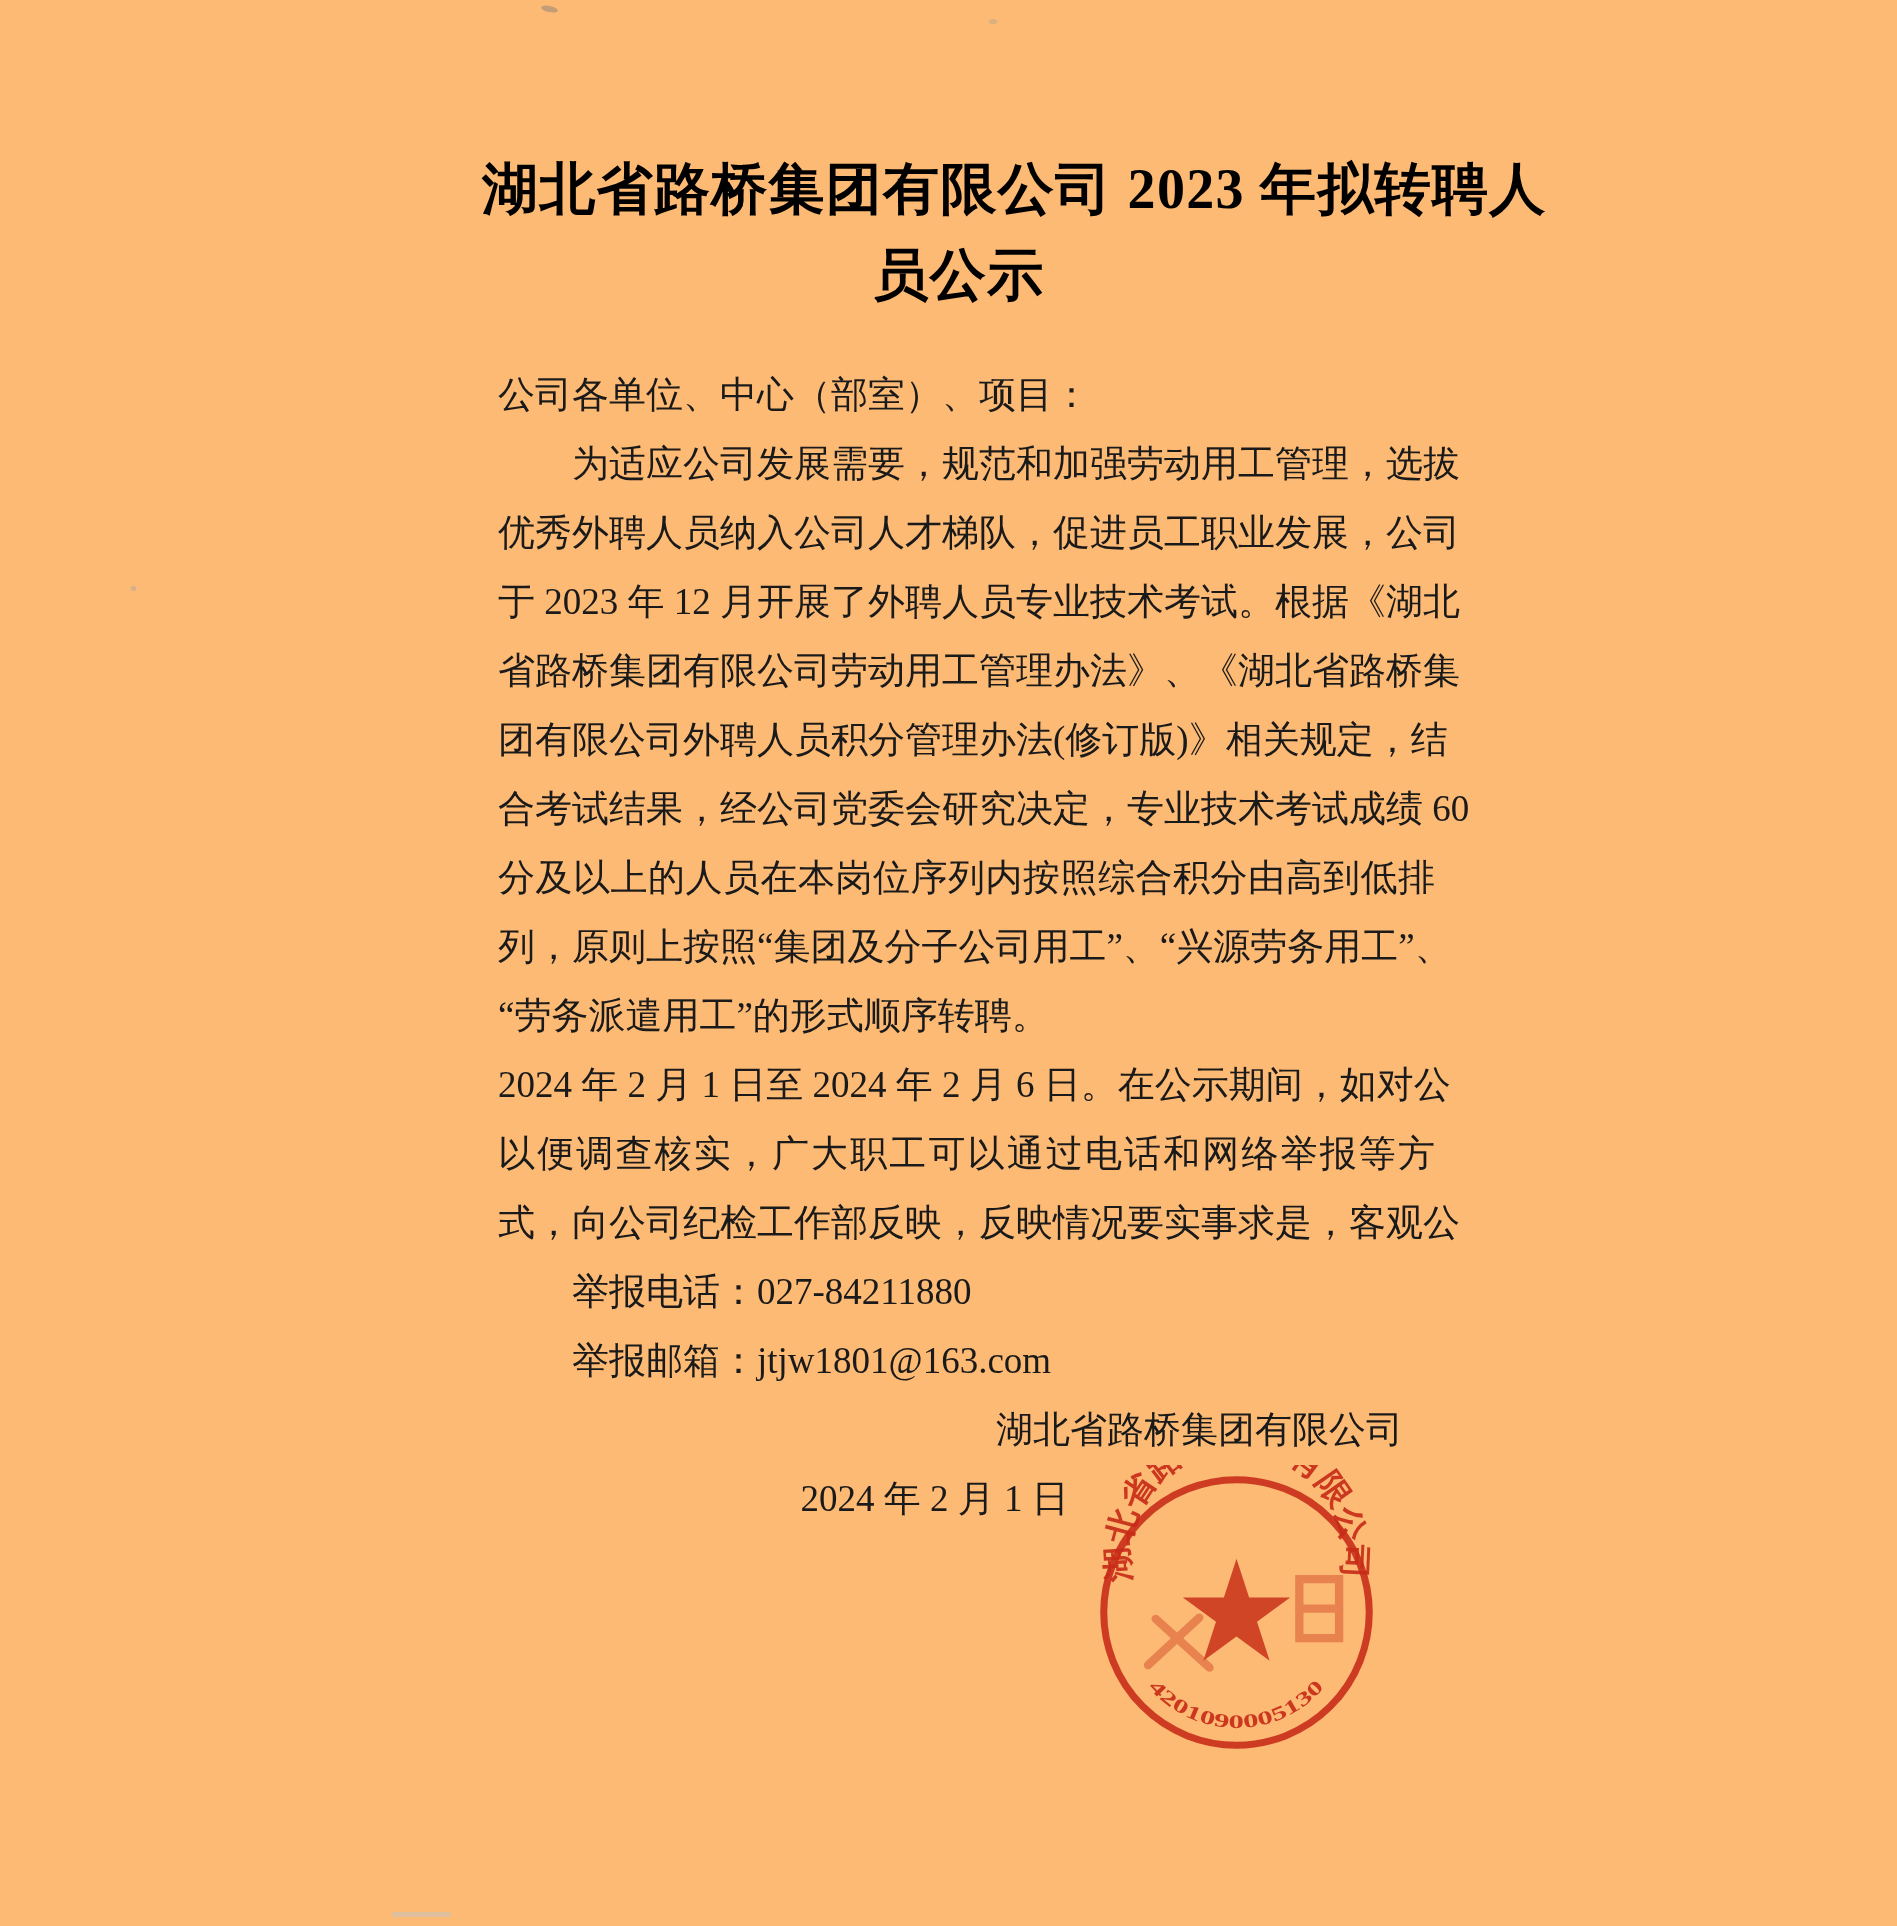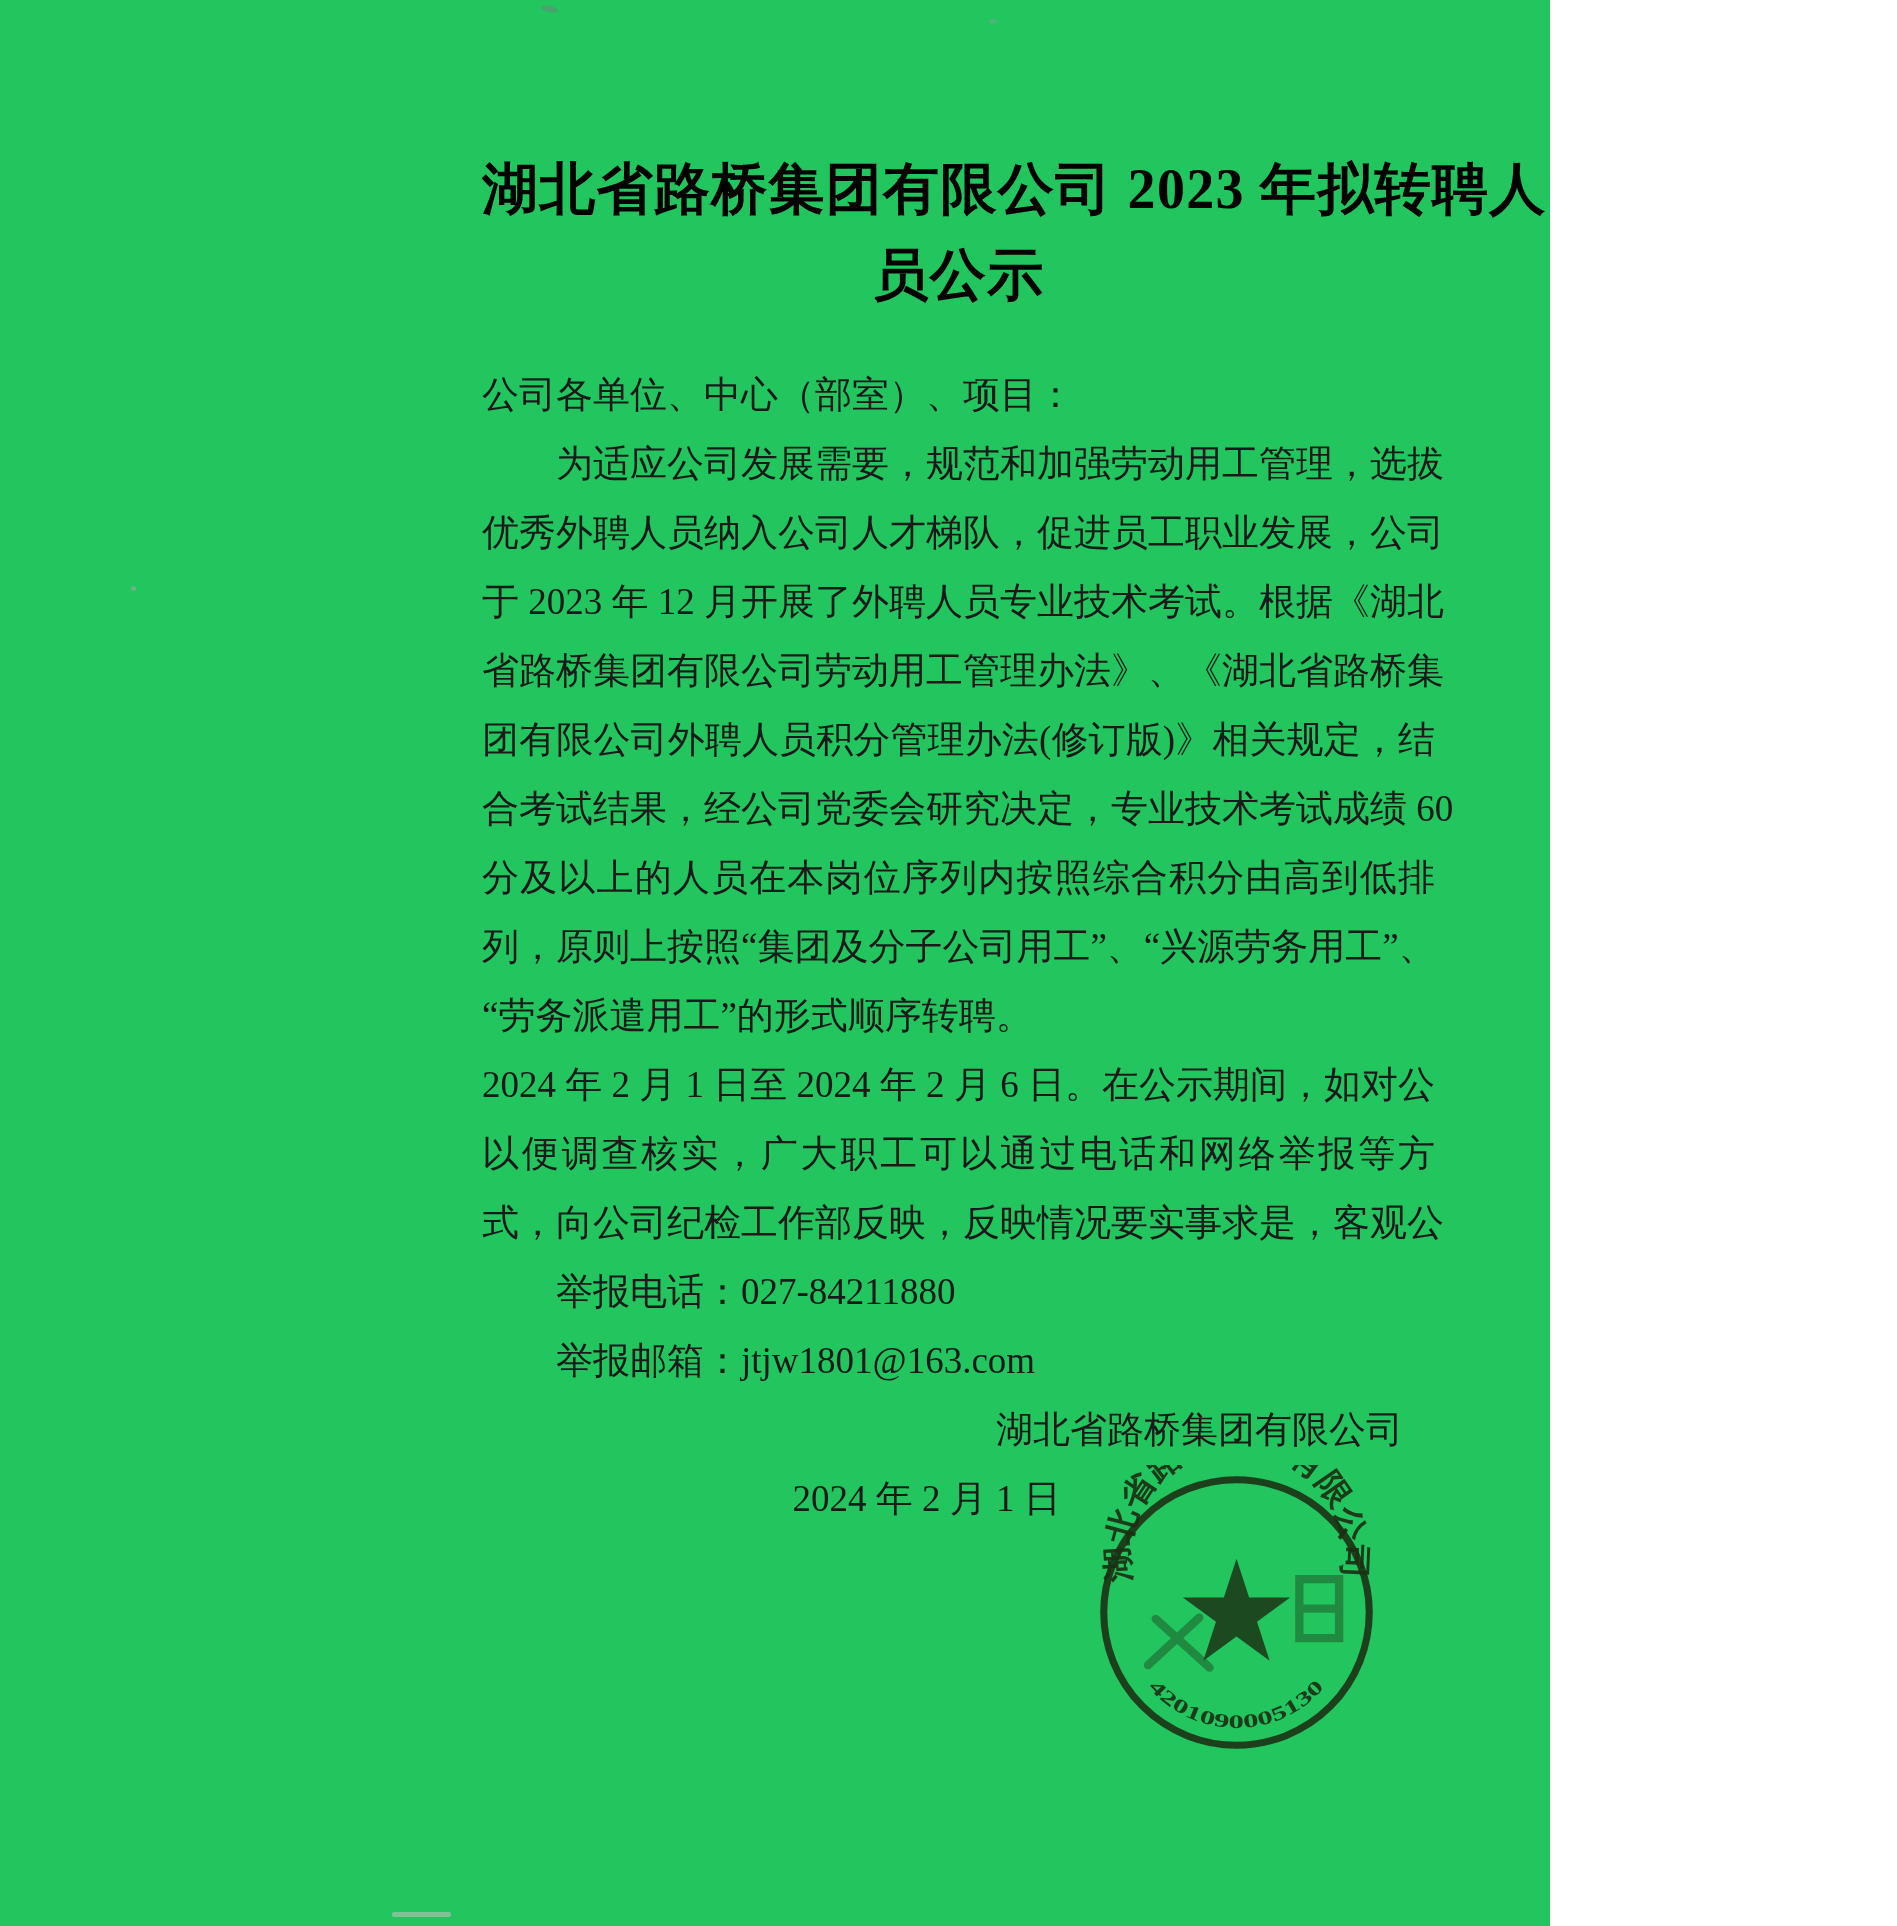--- a/index.html
+++ b/index.html
@@ -2,23 +2,23 @@
 <html style="font-size:10.3px"><head>
 <meta charset="utf-8">
 <style>
   html, body {
     margin: 0;
     padding: 0;
     background: #ffffff;
   }
   .page {
     position: relative;
-    width: 1550px;
+    width: 1897px;
     height: 1926px;
-    background: #22c55e;
+    background: #fdba74;
     overflow: hidden;
     font-family: "Liberation Serif", "DejaVu Serif", serif;
     color: #151515;
   }
   
   .title-block {
     position: absolute;
     left: 482px;
     top: 146px;
     width: 953px;
@@ -36,20 +36,21 @@
     left: 482px;
     top: 360px;
     width: 953px;
     font-size: 37px;
     line-height: 69px;
     color: #1a1a1a;
   }
   .line {
     white-space: nowrap;
     height: 69px;
+    margin-left: 16px;
   }
   .j {
     text-align: justify;
     text-align-last: justify;
     text-justify: inter-character;
   }
   .indent { text-indent: 2em; }
   .sig-company { text-align: right; padding-right: 32px; }
   .sig-date    { text-align: center; padding-right: 64px; }
   

